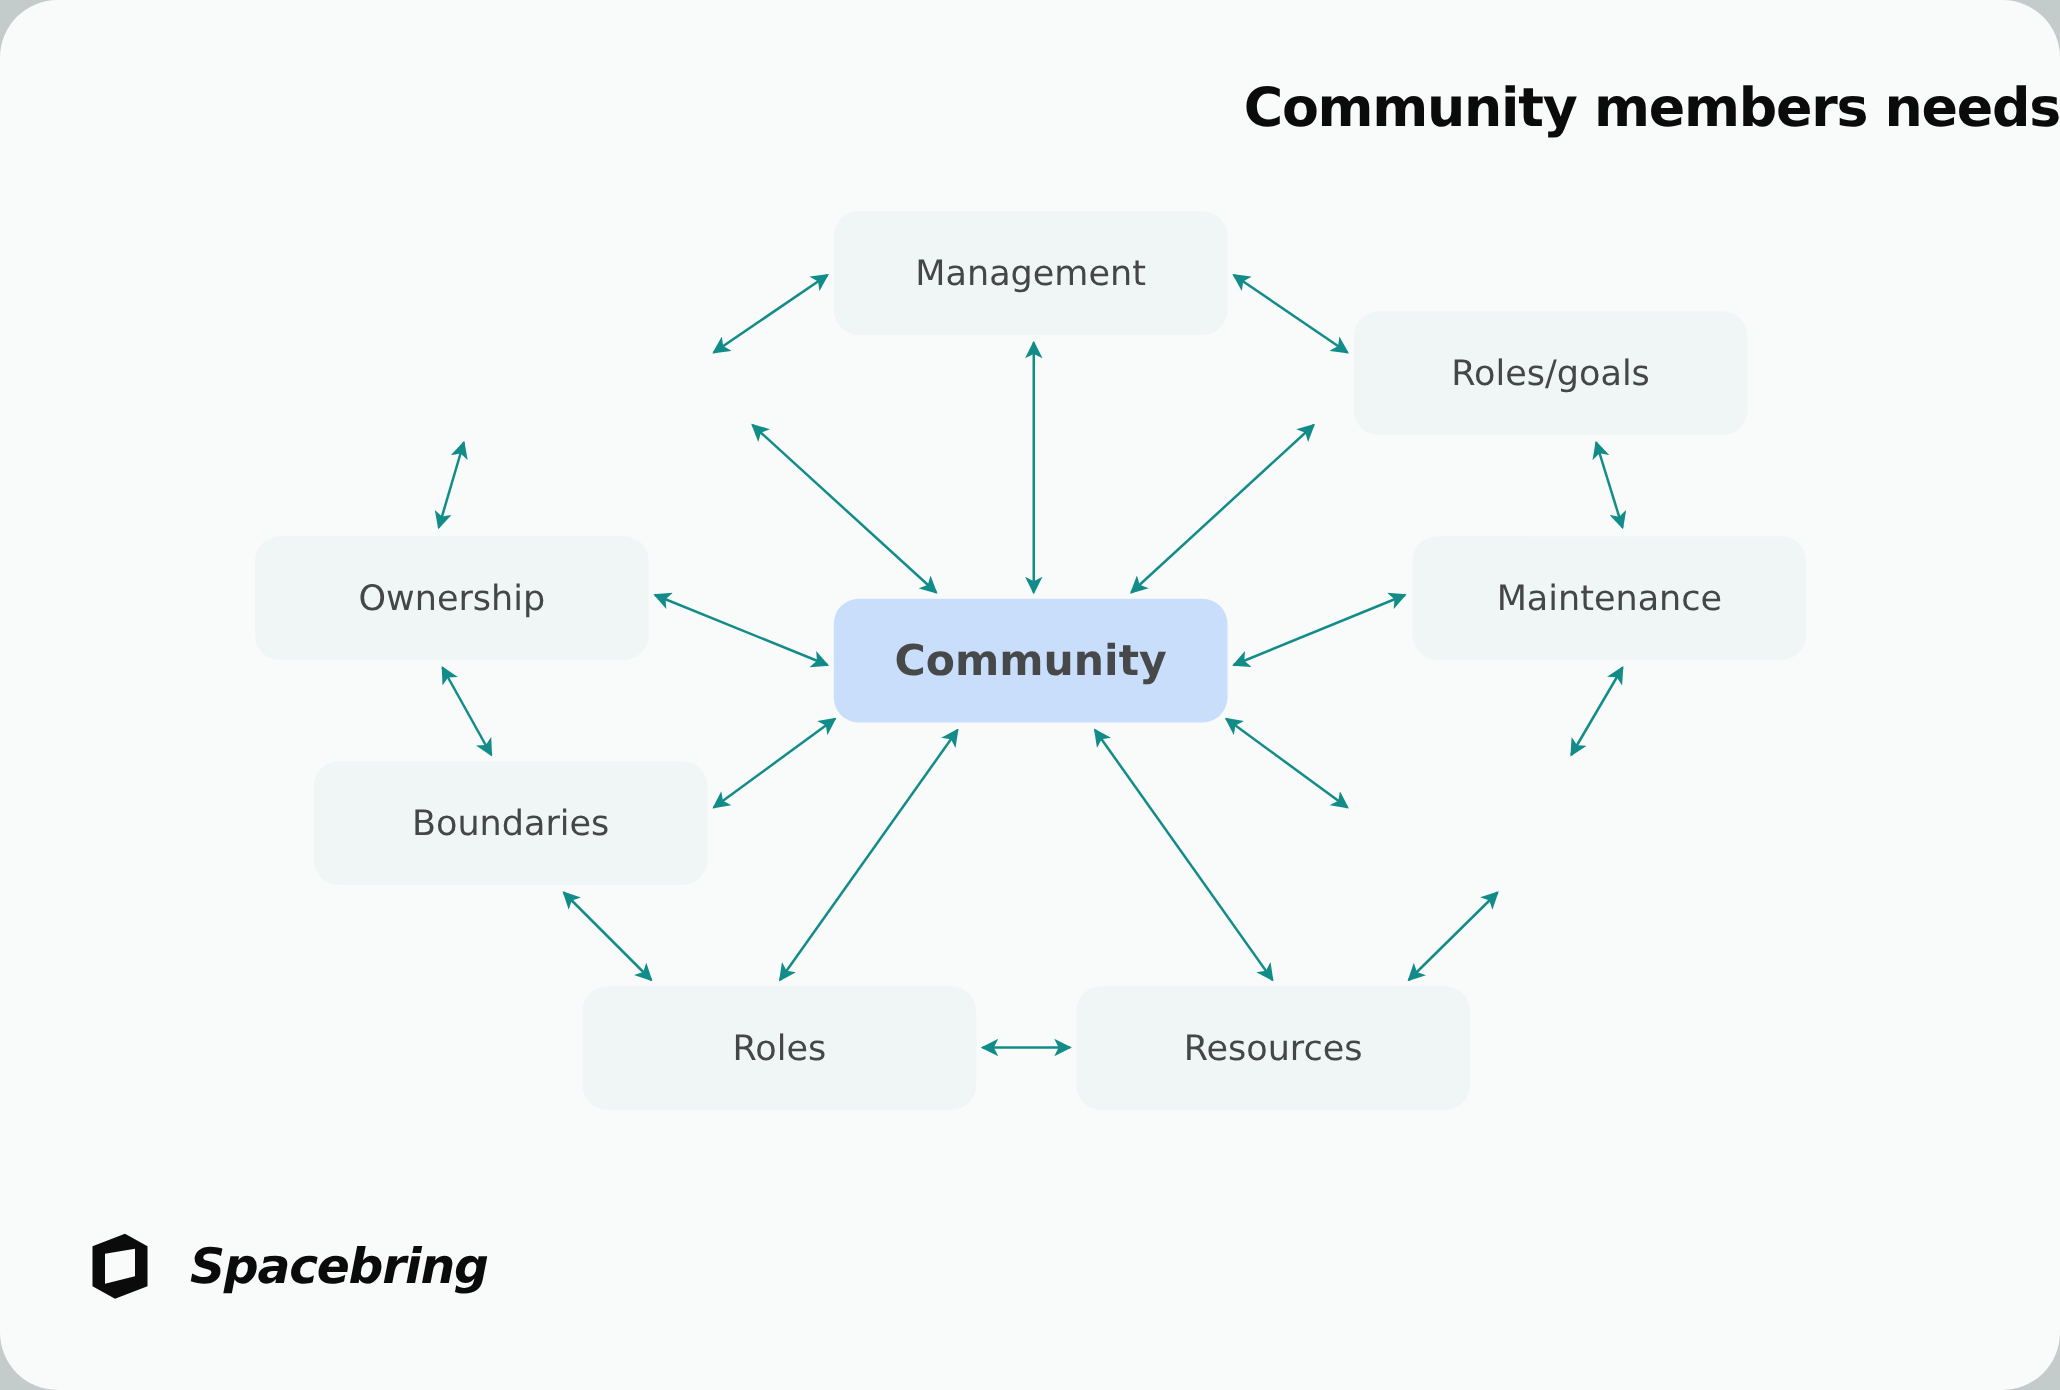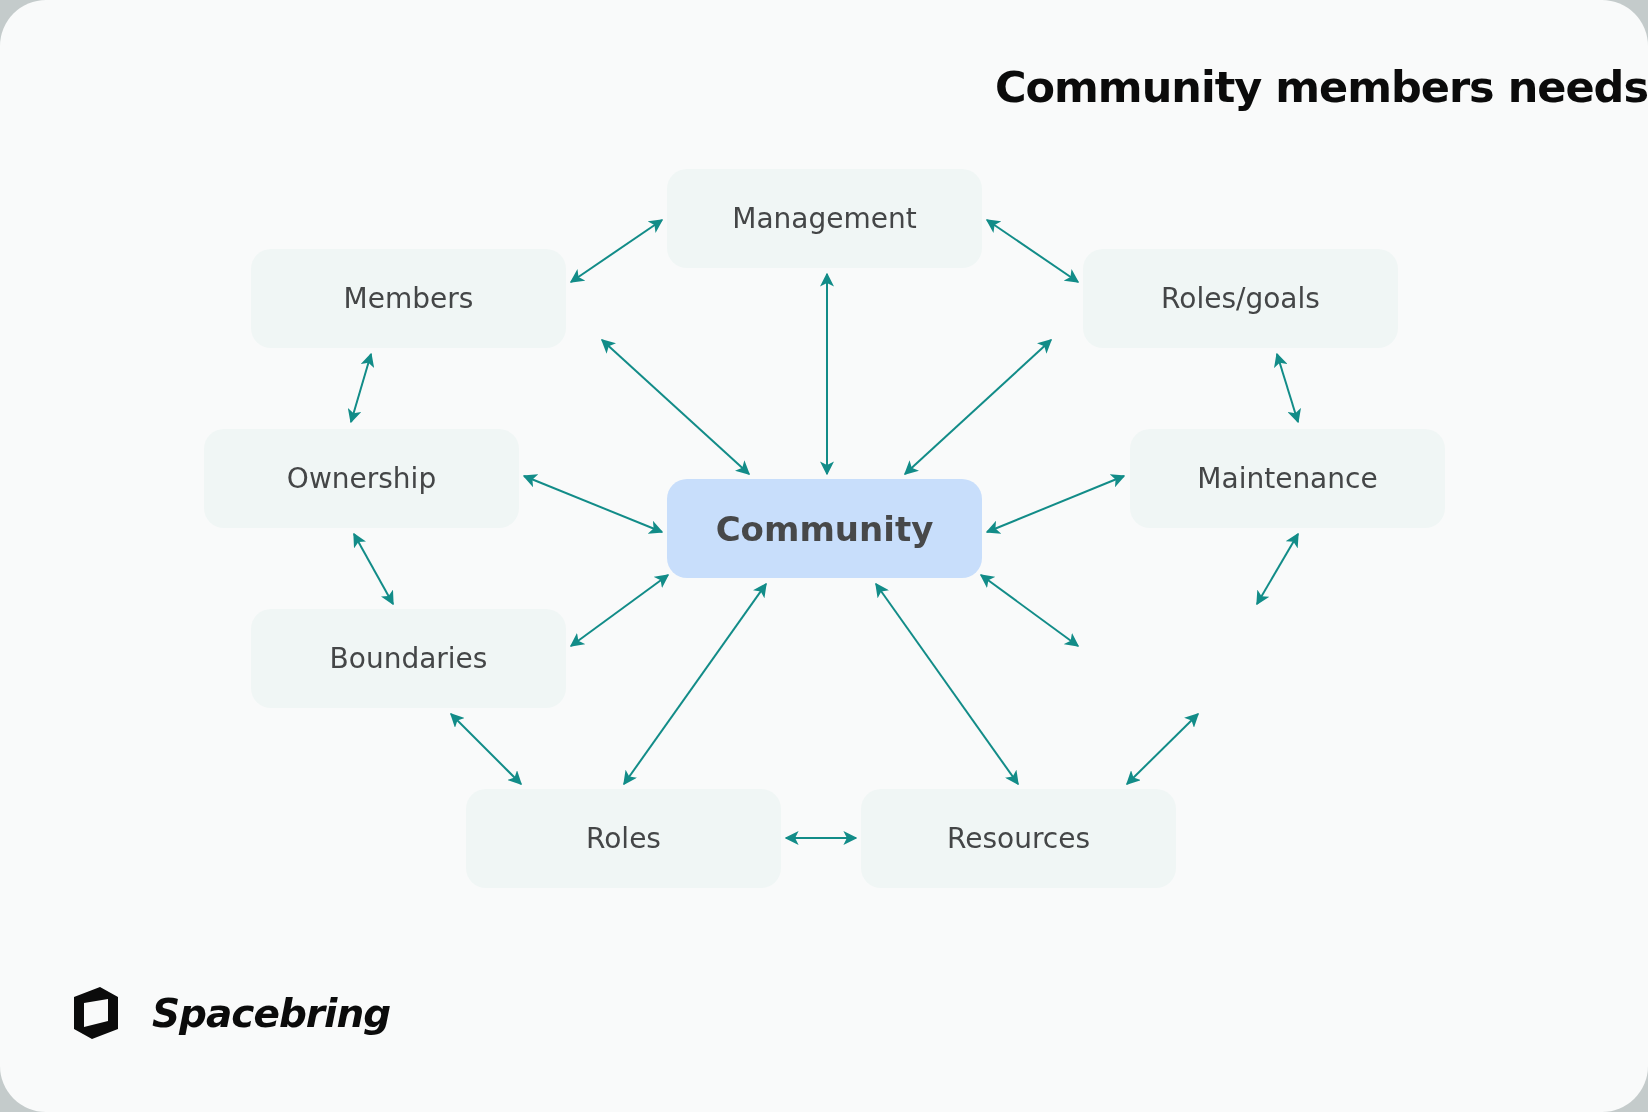--- a/index.html
+++ b/index.html
@@ -61,21 +61,20 @@
       <line x1="354" y1="534" x2="393" y2="604"></line>
       <line x1="451" y1="714" x2="521" y2="784"></line>
       <line x1="786" y1="838" x2="856" y2="838"></line>
       <line x1="1127" y1="784" x2="1198" y2="714"></line>
       <line x1="1257" y1="604" x2="1298" y2="534"></line>
       <line x1="1277" y1="354" x2="1298" y2="422"></line>
     </g>
   </svg>
 
   <div class="node" style="left:667px; top:169px;">Management</div>
-  <div class="node" style="left:251px; top:249px;">Members</div>
   <div class="node" style="left:204px; top:429px;">Ownership</div>
   <div class="node" style="left:1083px; top:249px;">Roles/goals</div>
   <div class="node" style="left:1130px; top:429px;">Maintenance</div>
   <div class="node" style="left:251px; top:609px;">Boundaries</div>
   <div class="node center" style="left:667px; top:479px;">Community</div>
   <div class="node" style="left:466px; top:789px;">Roles</div>
   <div class="node" style="left:861px; top:789px;">Resources</div>
 
   <div class="brand">
     <svg viewBox="0 0 52 56">

